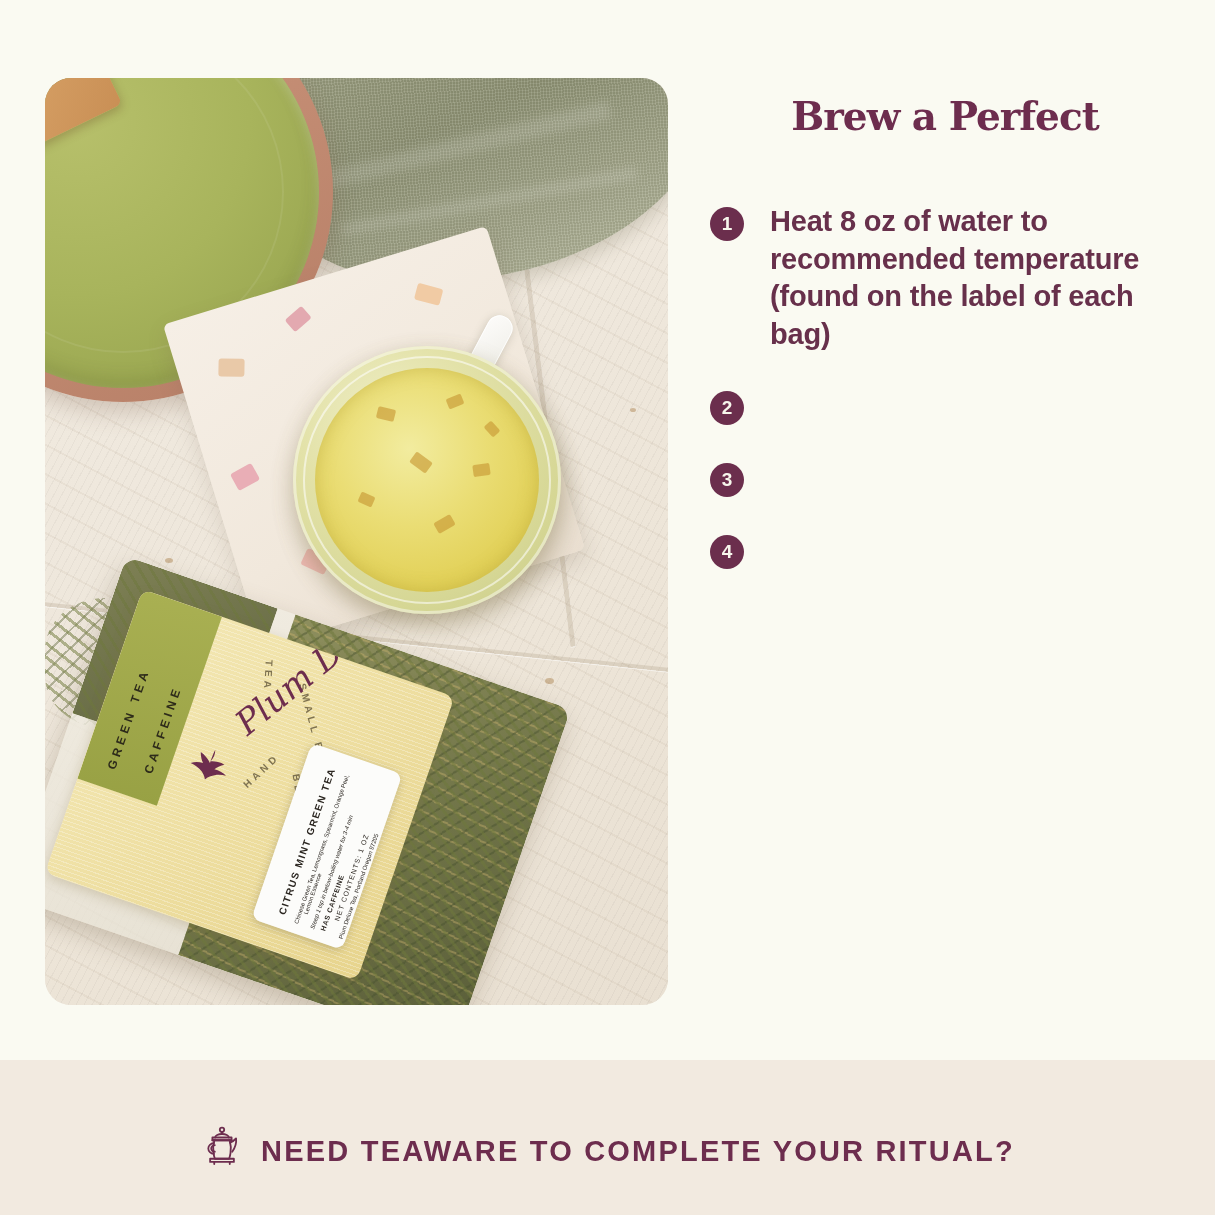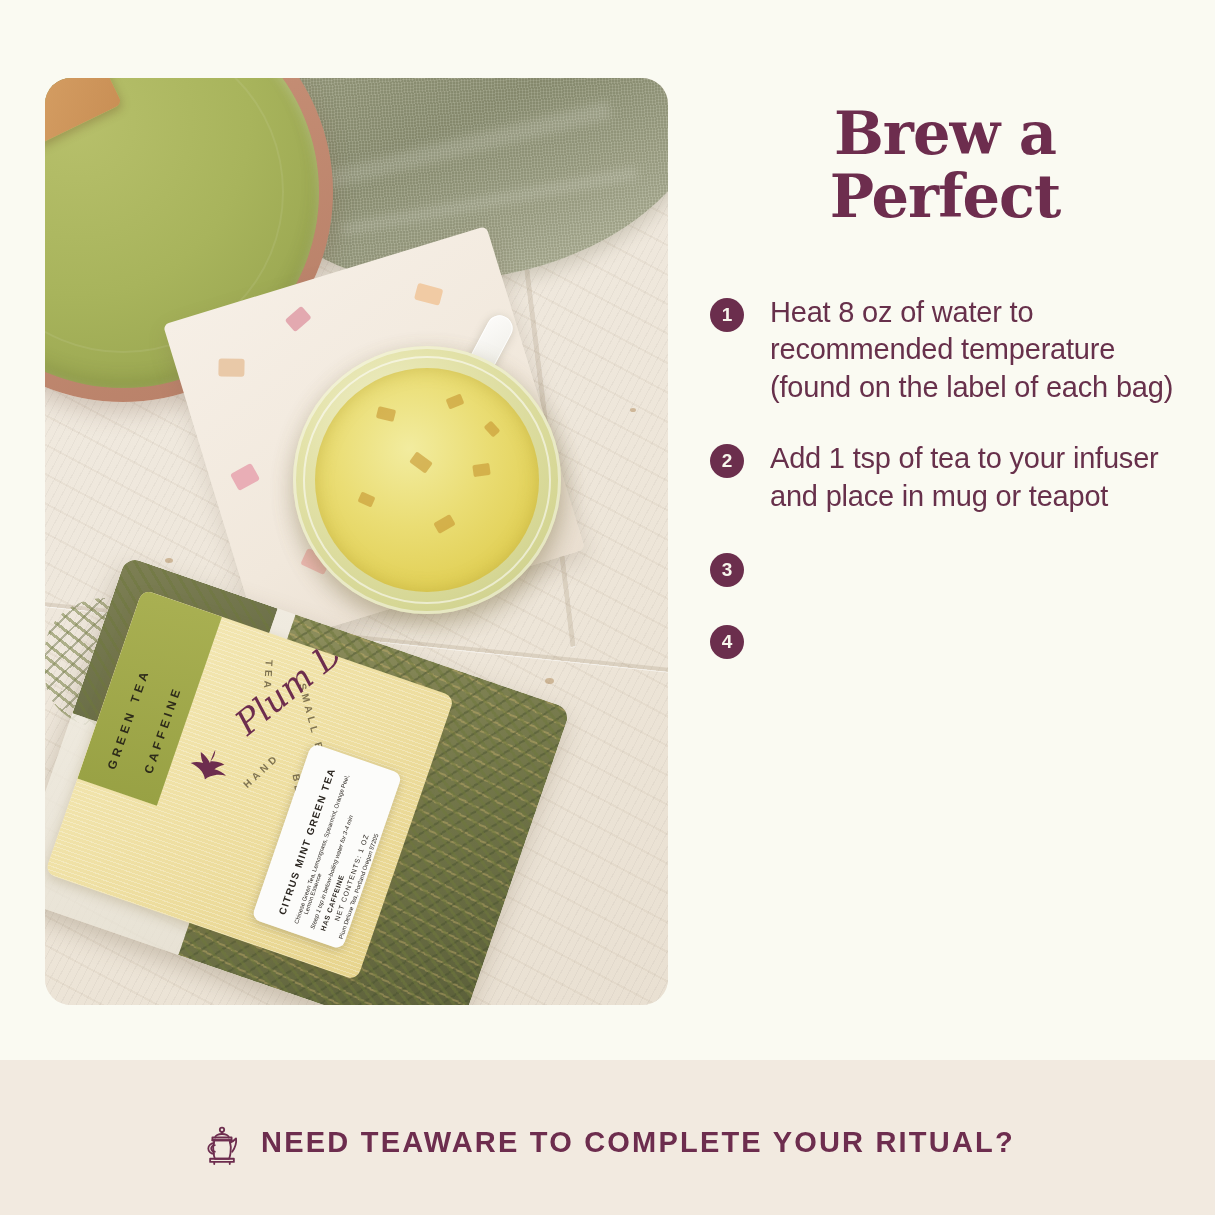--- a/index.html
+++ b/index.html
@@ -309,24 +309,24 @@
     letter-spacing: 9px;
     text-align: center;
     font-weight: 400;
     margin: 0 0 8px 0;
     padding-right: 9px;
   }
   #headline {
     color: #6D2D4E;
     font-family: "DejaVu Serif", serif;
     font-weight: 700;
-    font-size: 59px;
+    font-size: 39px;
     line-height: 1.06;
     text-align: center;
-    margin: 7px;
+    margin: 0;
     letter-spacing: -1px;
   }
   #steps {
     margin: 66px 0 0 0;
     padding: 0;
     list-style: none;
   }
   .step {
     display: flex;
     align-items: flex-start;
@@ -344,37 +344,38 @@
     align-items: center;
     justify-content: center;
     margin-top: 4px;
   }
   .step-text {
     margin-left: 26px;
     color: #67304B;
     font-size: 29px;
     line-height: 1.29;
     letter-spacing: -0.2px;
+    font-weight: bold;
   }
 
   
   #footer {
     position: absolute;
     left: 0; right: 0;
     top: 1060px;
     height: 155px;
     background: #F2EAE0;
     display: flex;
     flex-direction: column;
     align-items: center;
     justify-content: center;
   }
   #footer-line1 {
     display: flex;
-    align-items: flex-start;
+    align-items: flex-end;
     gap: 17px;
     margin-bottom: 6px;
     margin-top: 24px;
   }
   #teapot-icon { width: 44px; height: 42px; color: #6D2D4E; display:block; }
   .footer-text {
     color: #6D2D4E;
     font-weight: 700;
     font-size: 29px;
     letter-spacing: 2.2px;
@@ -485,21 +486,20 @@
       <span>Brew a Perfect</span><br>
     </h1>
 
     <ul id="steps">
       <li class="step">
         <span class="step-badge">1</span>
         <span class="step-text">Heat 8 oz of water to recommended temperature (found on the label of each bag)</span>
       </li>
       <li class="step">
         <span class="step-badge">2</span>
-        <span class="step-text">Add 1 tsp of tea to your infuser and place in mug or teapot</span>
       </li>
       <li class="step">
         <span class="step-badge">3</span>
       </li>
       <li class="step">
         <span class="step-badge">4</span>
       </li>
     </ul>
   </div>
 

